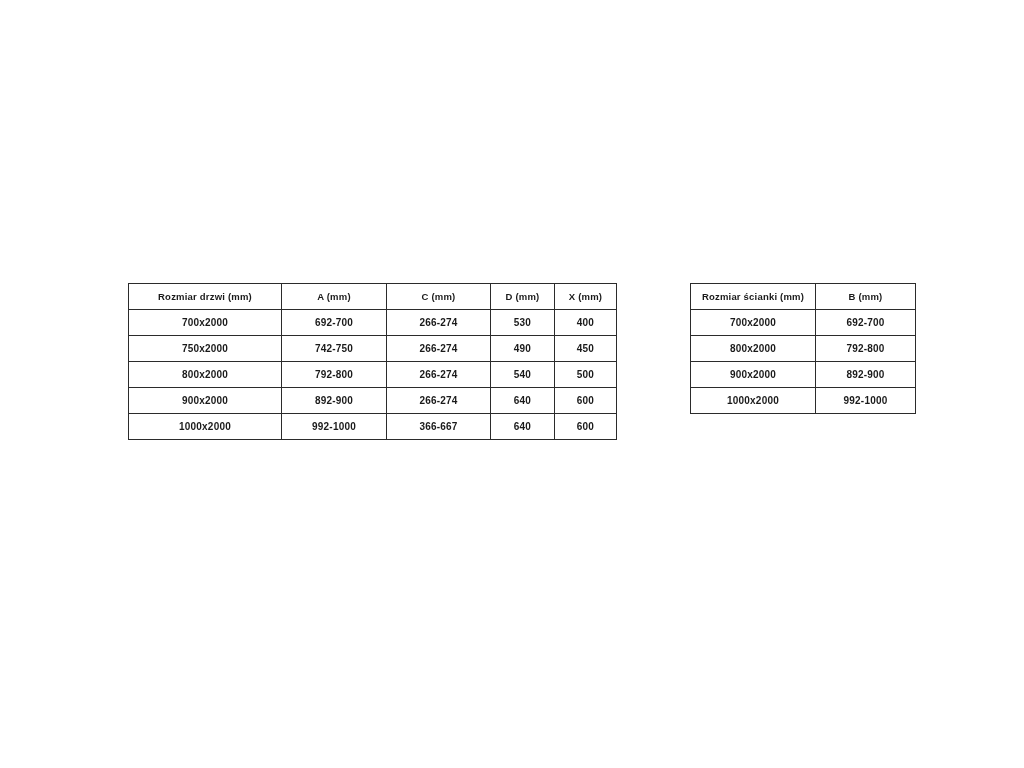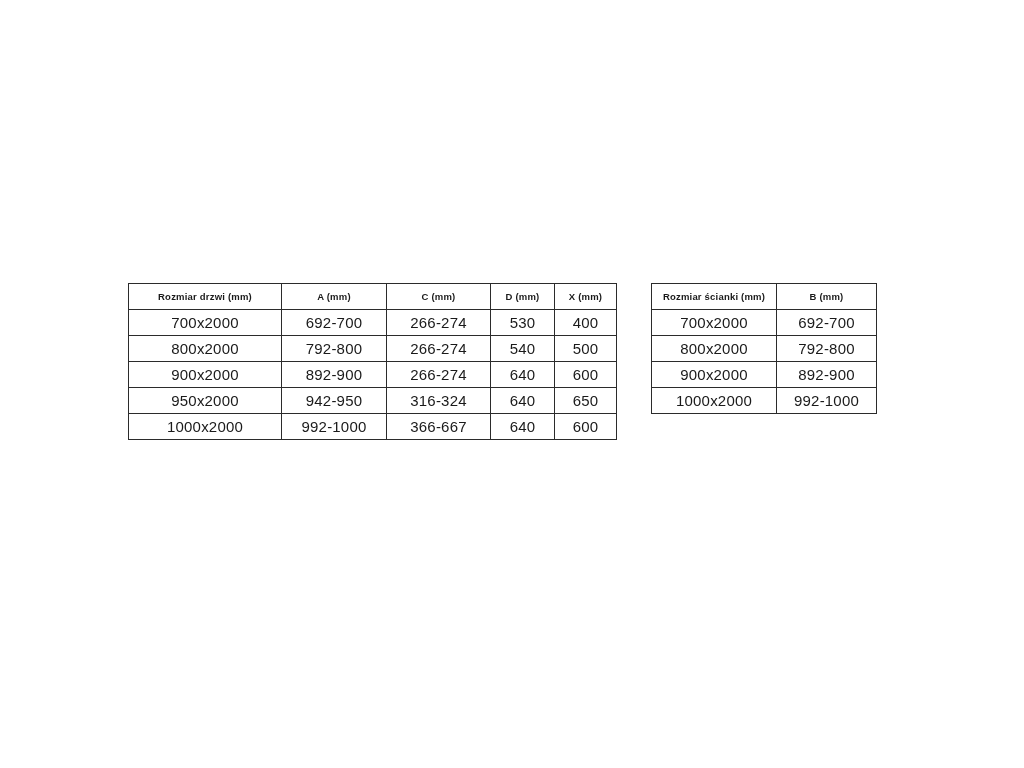--- a/index.html
+++ b/index.html
@@ -14,21 +14,21 @@
     font-family: "Liberation Sans", sans-serif;
     color: #1a1a1a;
     overflow: hidden;
   }
   .tables-area {
     position: absolute;
     left: 128px;
     top: 283px;
     display: flex;
     align-items: flex-start;
-    gap: 34px;
+    gap: 73px;
   }
   table.spec {
     border-collapse: collapse;
     table-layout: fixed;
   }
   table.spec th,
   table.spec td {
     border: 1px solid #2b2b2b;
     text-align: center;
     vertical-align: middle;
@@ -36,22 +36,22 @@
     height: 25px;
     line-height: 25px;
     white-space: nowrap;
   }
   table.spec th {
     font-size: 9.5px;
     font-weight: bold;
     letter-spacing: 0.2px;
   }
   table.spec td {
-    font-size: 15px;
-    font-weight: normal;
+    font-size: 10px;
+    font-weight: bold;
     letter-spacing: 0.2px;
   }
   
   .doors col.c0 { width: 153px; }
   .doors col.c1 { width: 105px; }
   .doors col.c2 { width: 104px; }
   .doors col.c3 { width: 64px; }
   .doors col.c4 { width: 62px; }
   
   .walls col.w0 { width: 125px; }
@@ -81,39 +81,39 @@
     </thead>
     <tbody>
       <tr>
         <td>700x2000</td>
         <td>692-700</td>
         <td>266-274</td>
         <td>530</td>
         <td>400</td>
       </tr>
       <tr>
+        <td>750x2000</td>
+        <td>742-750</td>
+        <td>266-274</td>
+        <td>490</td>
+        <td>450</td>
+      </tr>
+      <tr>
         <td>800x2000</td>
         <td>792-800</td>
         <td>266-274</td>
         <td>540</td>
         <td>500</td>
       </tr>
       <tr>
         <td>900x2000</td>
         <td>892-900</td>
         <td>266-274</td>
         <td>640</td>
         <td>600</td>
-      </tr>
-      <tr>
-        <td>950x2000</td>
-        <td>942-950</td>
-        <td>316-324</td>
-        <td>640</td>
-        <td>650</td>
       </tr>
       <tr>
         <td>1000x2000</td>
         <td>992-1000</td>
         <td>366-667</td>
         <td>640</td>
         <td>600</td>
       </tr>
     </tbody>
   </table>

